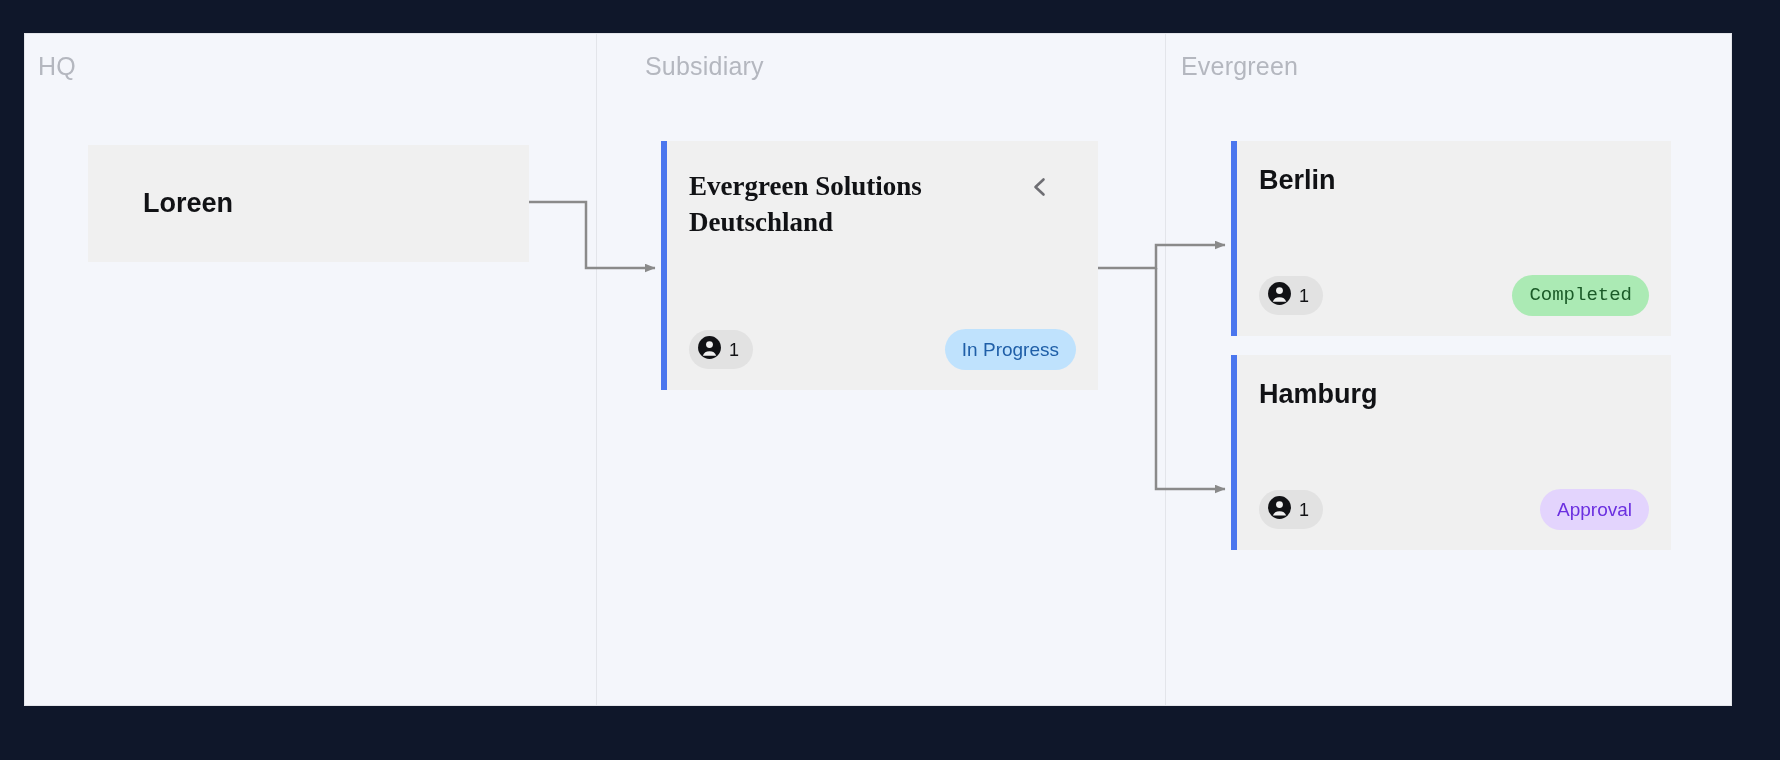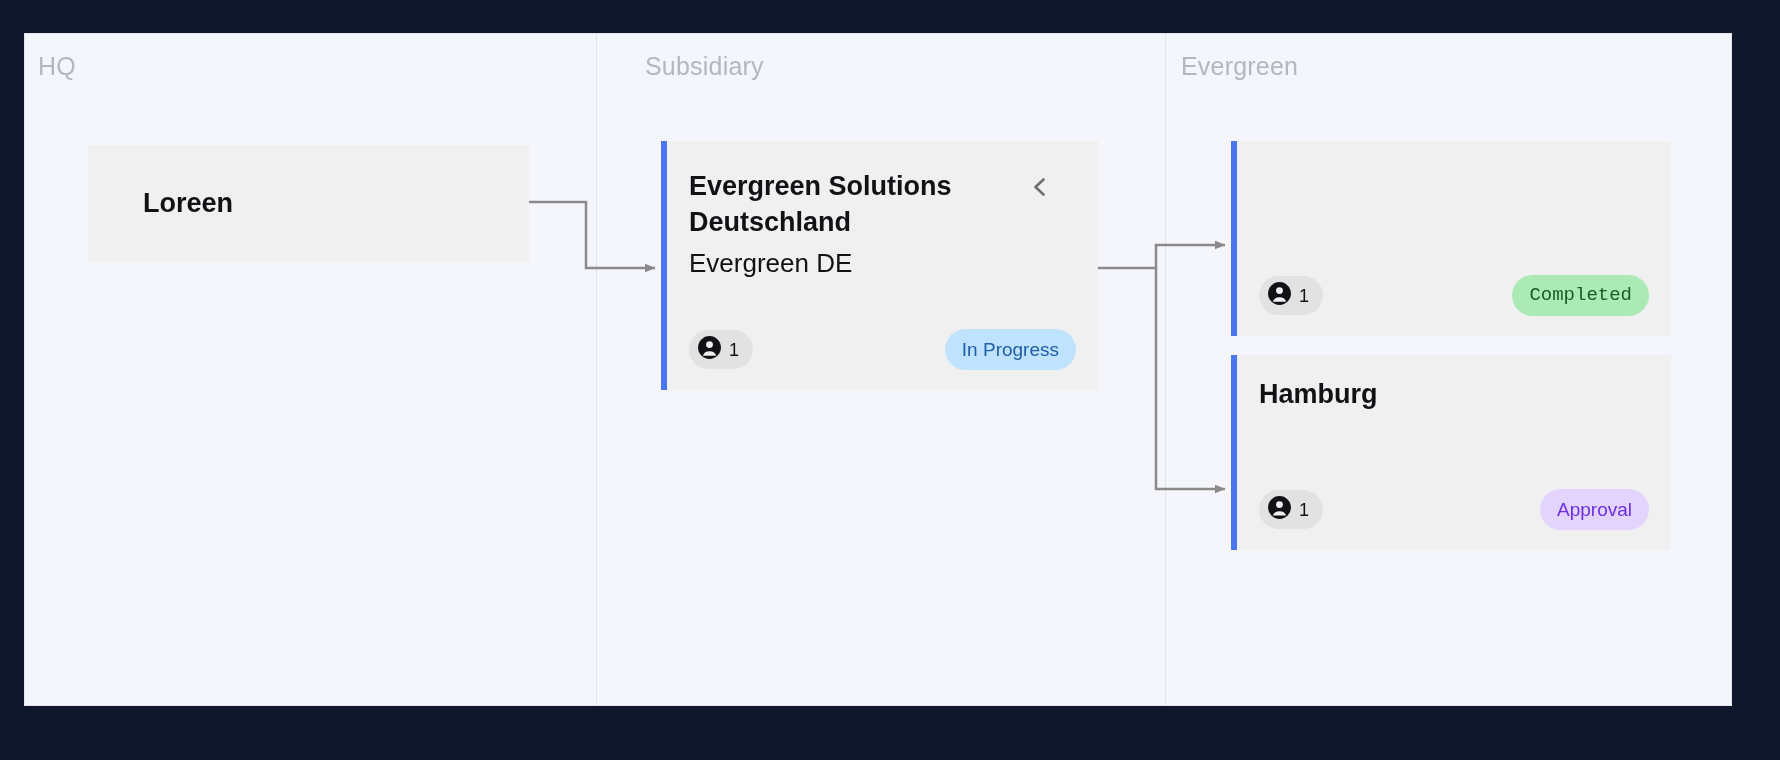--- a/index.html
+++ b/index.html
@@ -101,20 +101,21 @@
     font-size: 27px;
     font-weight: bold;
     color: #111215;
     line-height: 1.32;
     max-width: 330px;
   }
   .title-row {
     display: flex;
     align-items: flex-start;
     gap: 10px;
+    font-family: Liberation Serif, serif;
   }
   .chev {
     flex: 0 0 auto;
     margin-top: 6px;
     display: inline-block;
   }
   .card-sub {
     font-size: 26px;
     color: #111215;
     font-weight: 400;
@@ -210,41 +211,41 @@
     <div class="accent"></div>
     <div class="card-body">
       <div class="title-row">
         <div class="card-title">Evergreen Solutions Deutschland</div>
         <span class="chev">
           <svg width="20" height="24" viewBox="0 0 20 24" aria-hidden="true">
             <path d="M14.5,4.5 L6.5,12 L14.5,19.5" fill="none" stroke="#6e6e73" stroke-width="2.6" stroke-linecap="round" stroke-linejoin="round"></path>
           </svg>
         </span>
       </div>
-      <div class="card-sub">Evergreen DE</div>
 
       <div class="meta-row">
         <span class="people">
           <span>
             <svg width="25" height="25" viewBox="0 0 24 24" aria-hidden="true">
               <circle cx="12" cy="12" r="11" fill="#111215"></circle>
               <circle cx="12" cy="9.2" r="3.3" fill="#f0f0f0"></circle>
               <path d="M5.6,19.8 a6.7,6.1 0 0 1 12.8,0 z" fill="#f0f0f0"></path>
             </svg>
           </span>
           <span class="count">1</span>
         </span>
         <span class="badge progress">In Progress</span>
       </div>
     </div>
   </div>
 
   <div class="card loc-card berlin">
     <div class="accent"></div>
     <div class="card-body">
+      <div class="card-title">Berlin</div>
       <div class="meta-row">
         <span class="people">
           <span>
             <svg width="25" height="25" viewBox="0 0 24 24" aria-hidden="true">
               <circle cx="12" cy="12" r="11" fill="#111215"></circle>
               <circle cx="12" cy="9.2" r="3.3" fill="#f0f0f0"></circle>
               <path d="M5.6,19.8 a6.7,6.1 0 0 1 12.8,0 z" fill="#f0f0f0"></path>
             </svg>
           </span>
           <span class="count">1</span>

